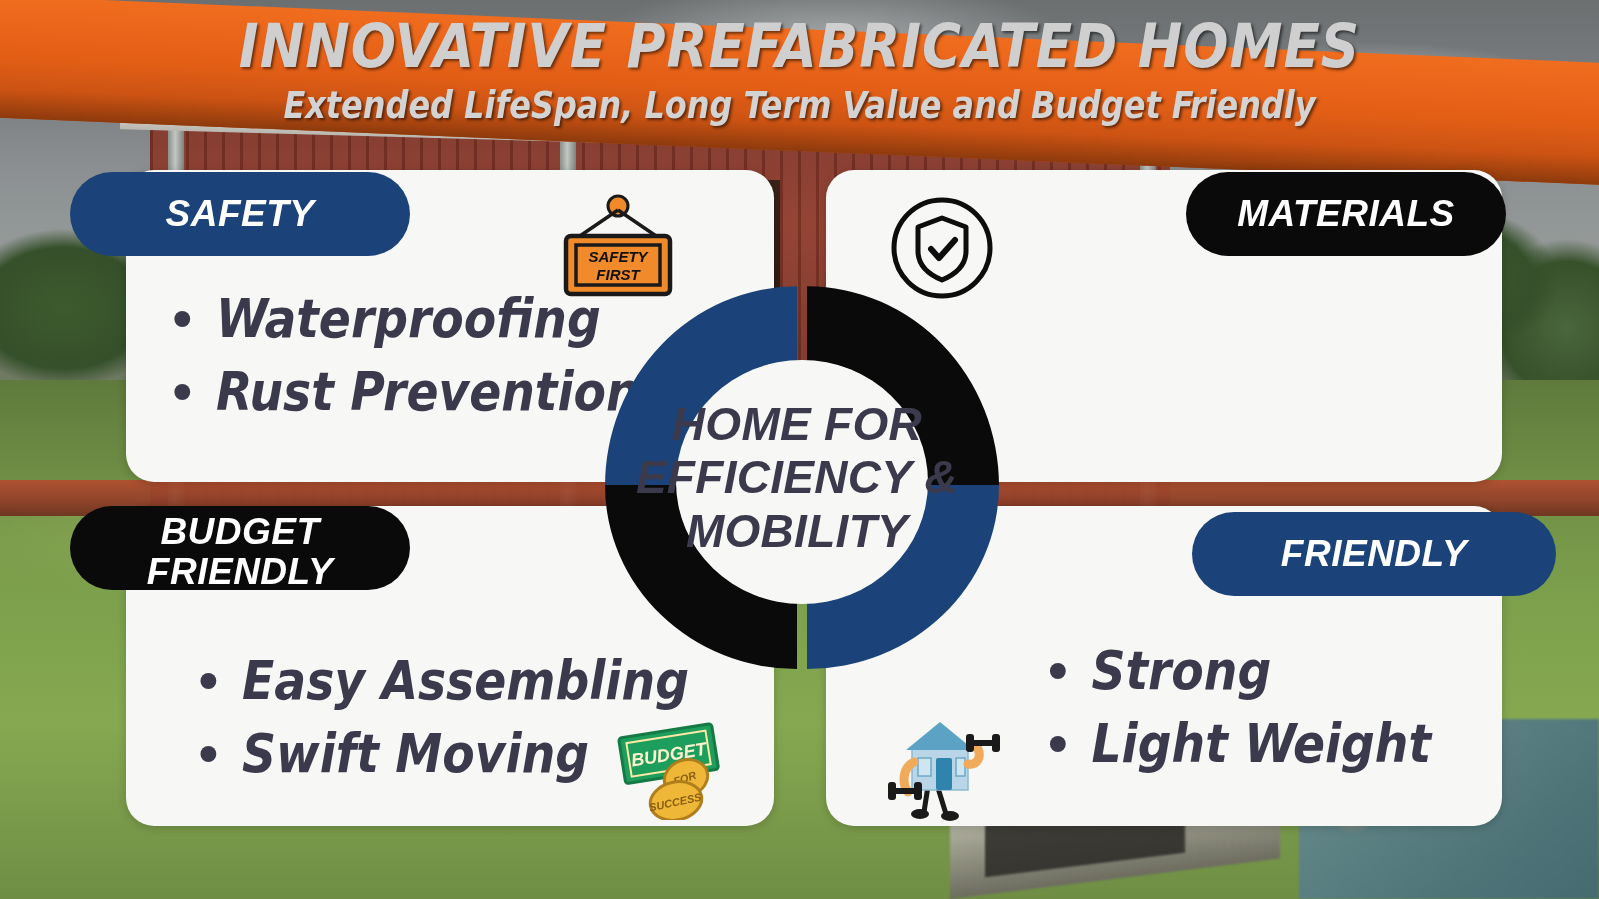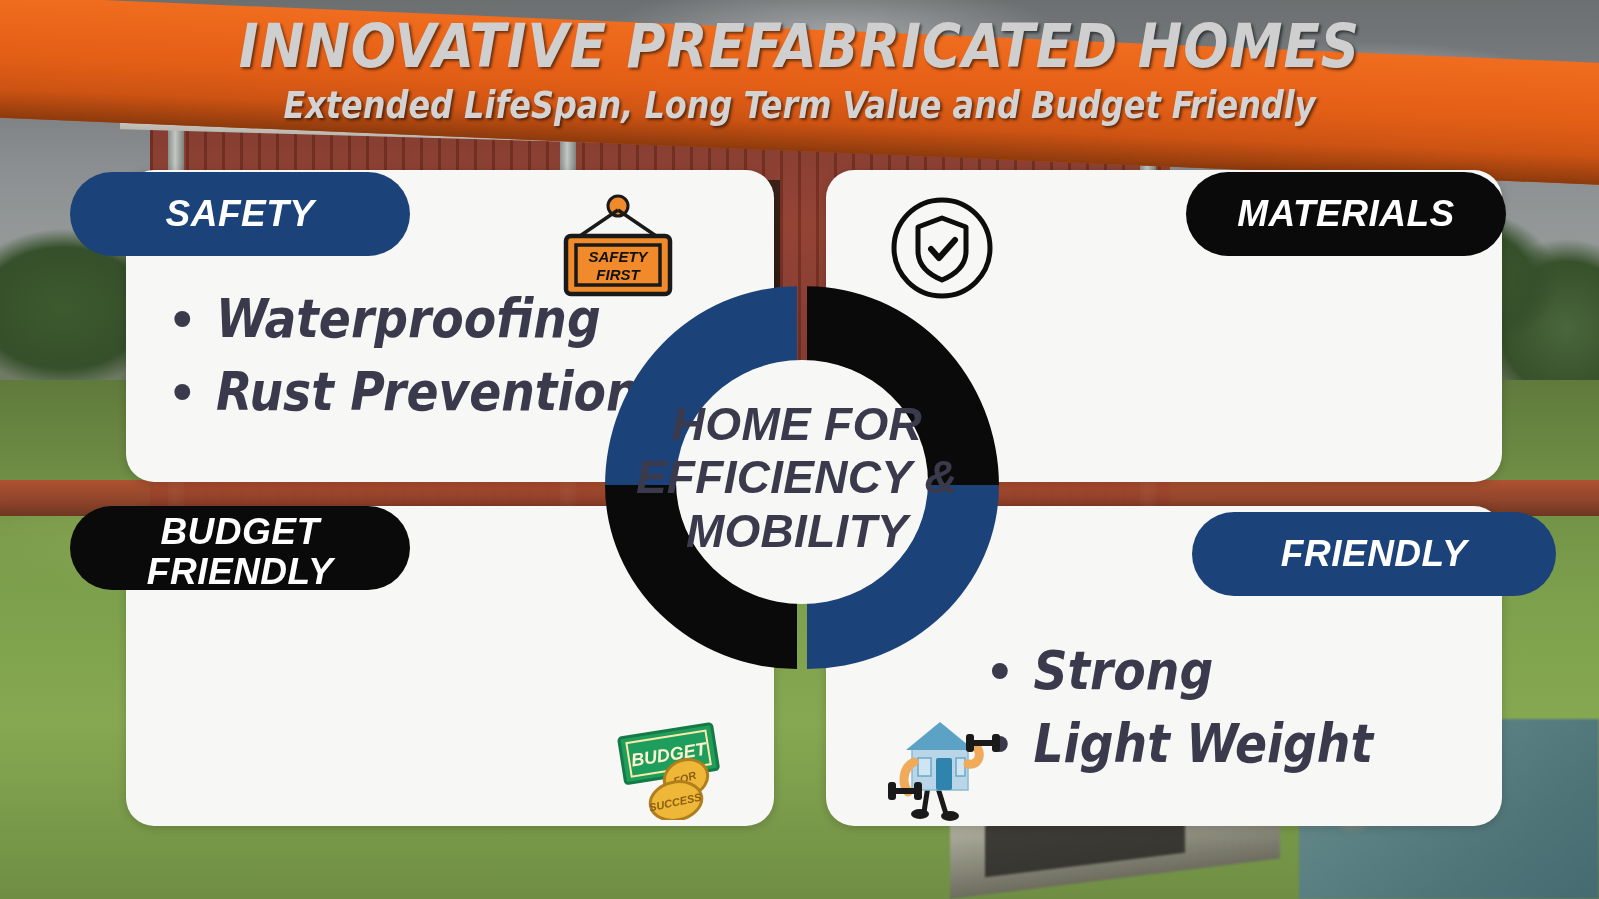--- a/index.html
+++ b/index.html
@@ -208,21 +208,21 @@
   }
   .bullets li .dot {
     width: 16px; height: 16px; border-radius: 50%;
     background: #3b3a4c;
     margin-right: 26px;
     flex: none;
   }
   #list-safety    { left: 172px;  top: 282px; }
   #list-specialty { left: 1036px; top: 294px; }
   #list-budget    { left: 198px;  top: 644px; }
-  #list-materials { left: 990px; top: 634px; }
+  #list-materials { left: 1048px; top: 634px; }
 
   
   #donut { position: absolute; left: 578px; top: 278px; width: 438px; height: 400px; z-index: 26; }
 
   .center-label {
     position: absolute;
     left: 578px; top: 278px; width: 438px; height: 400px;
     z-index: 27;
     display: flex; align-items: center; justify-content: center;
     pointer-events: none;
@@ -284,20 +284,30 @@
       <span class="dot"></span>
       <span>Waterproofing</span>
     </li>
     <li>
       <span class="dot"></span>
       <span>Rust Prevention</span>
     </li>
   </ul>
 
 
+  <ul class="bullets" id="list-budget">
+    <li>
+      <span class="dot"></span>
+      <span>Easy Assembling</span>
+    </li>
+    <li>
+      <span class="dot"></span>
+      <span>Swift Moving</span>
+    </li>
+  </ul>
 
   <ul class="bullets" id="list-materials">
     <li>
       <span class="dot"></span>
       <span>Strong</span>
     </li>
     <li>
       <span class="dot"></span>
       <span>Light Weight</span>
     </li>

